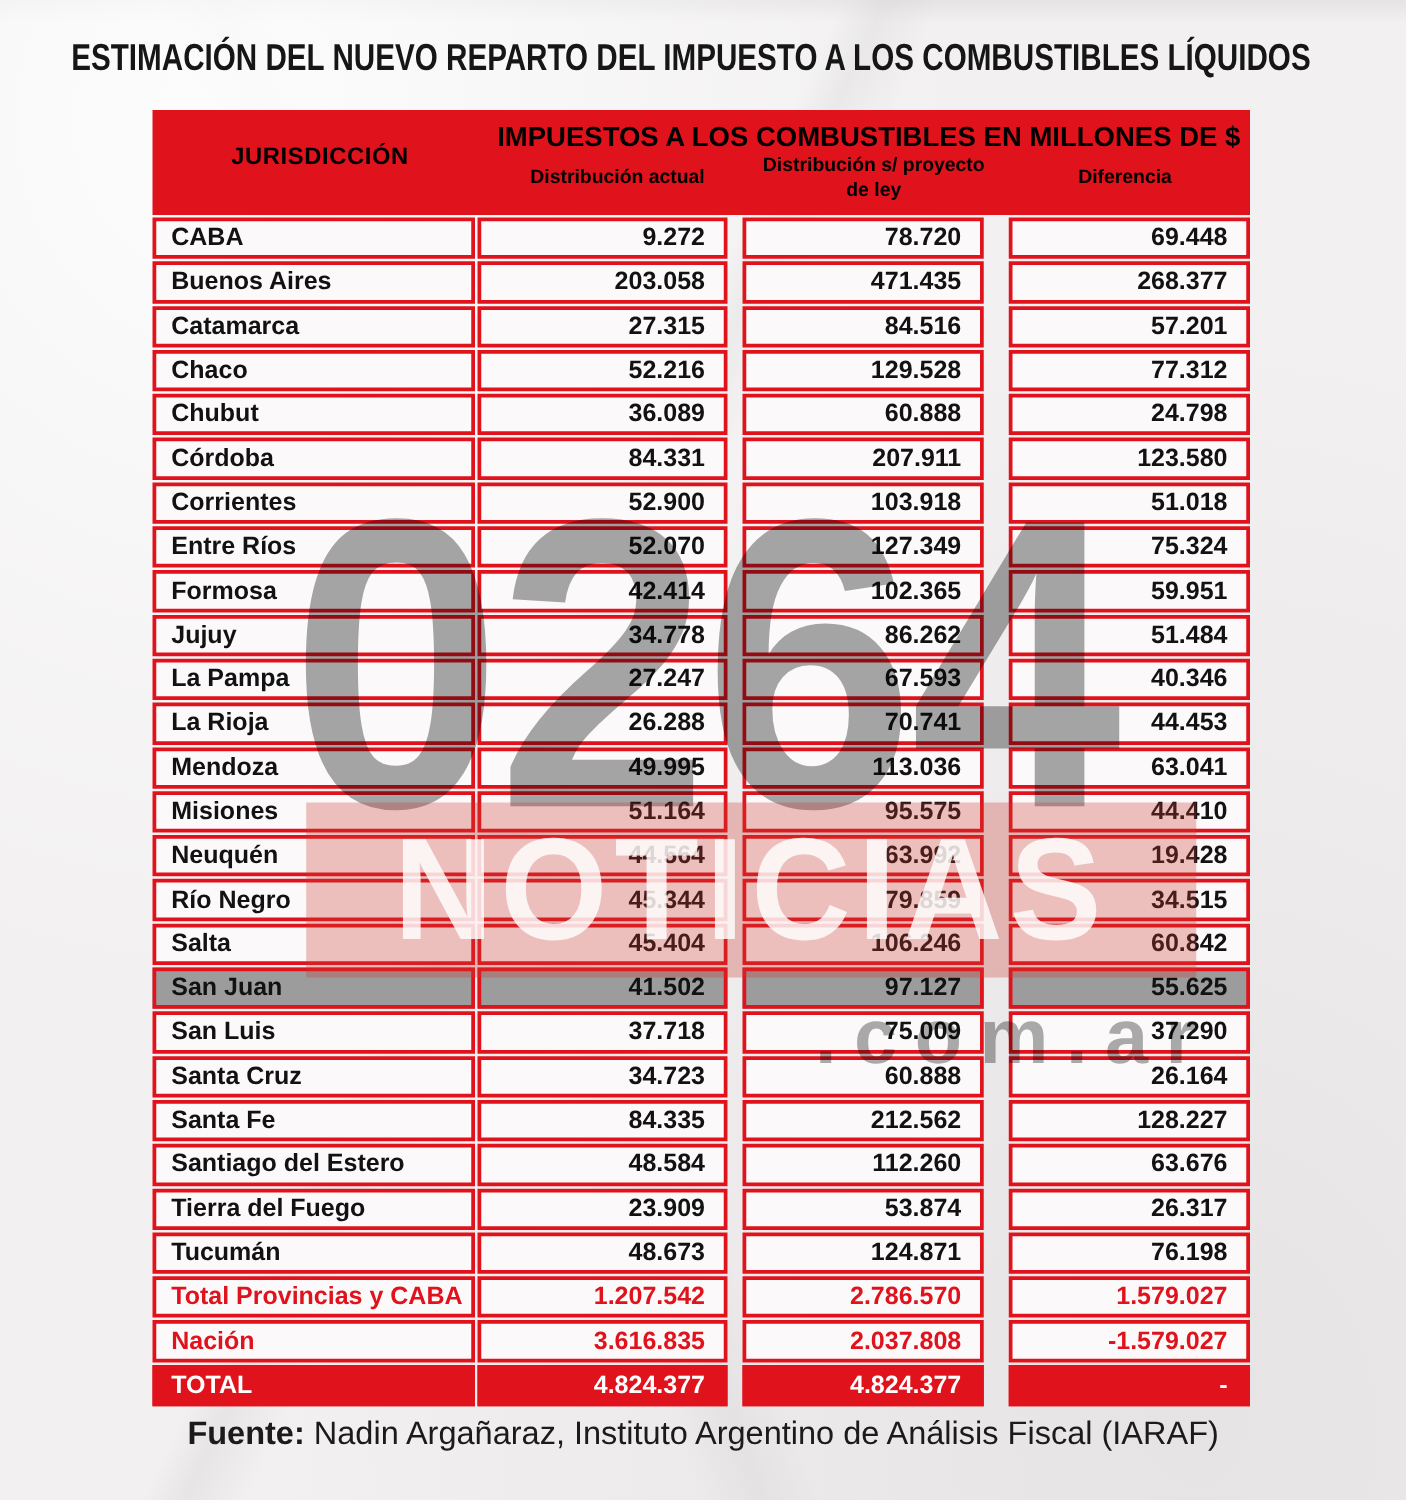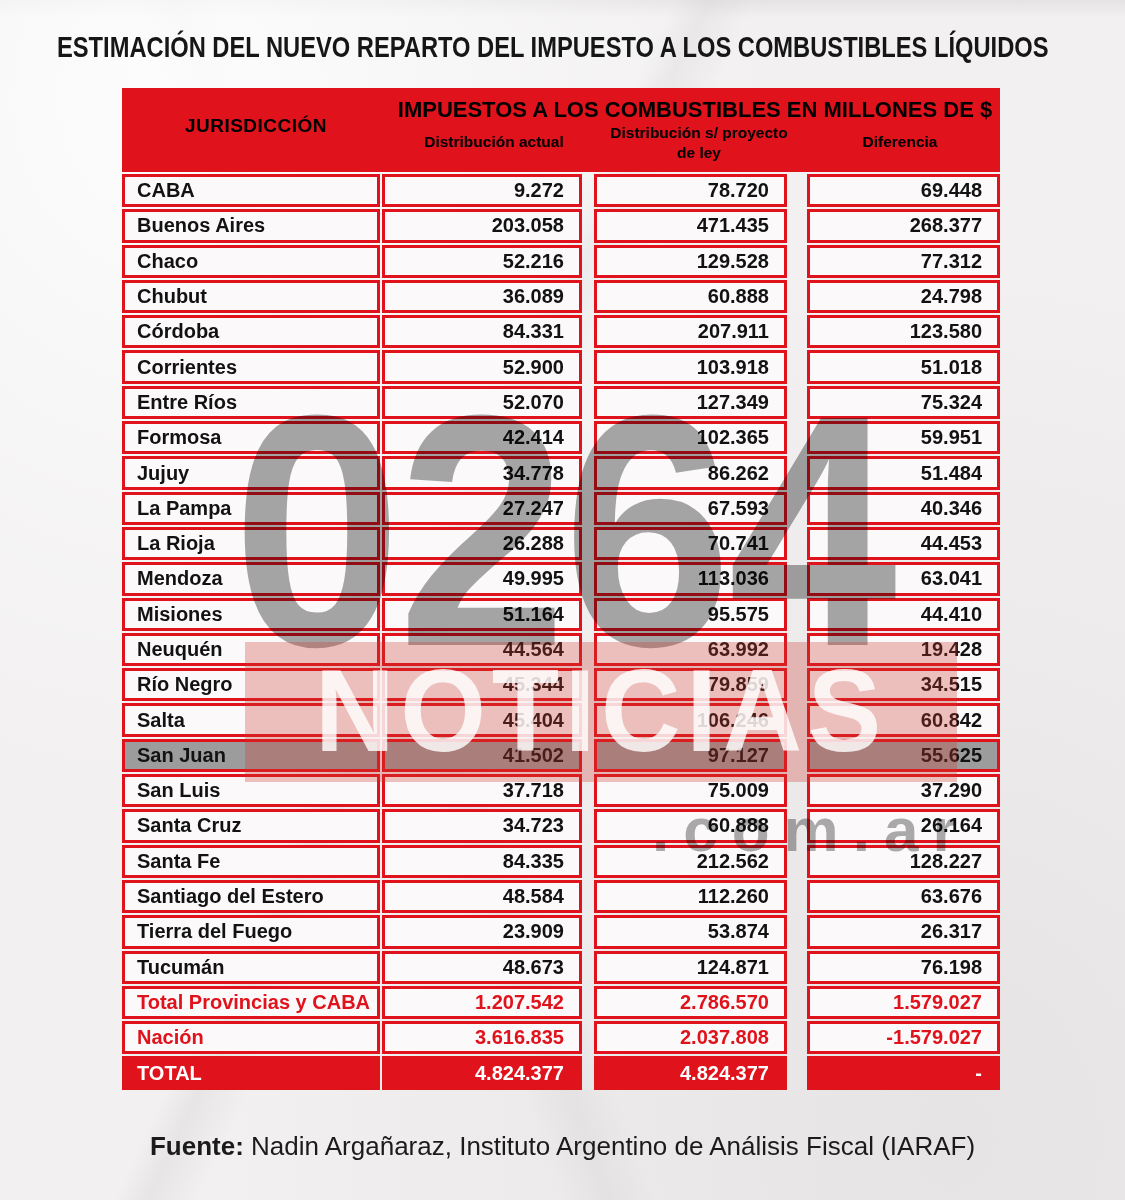--- a/index.html
+++ b/index.html
@@ -87,20 +87,26 @@
           <div class="tcell c2">78.720</div>
           <div class="tcell c3">69.448</div>
         </div>
         <div class="trow">
           <div class="tcell c0">Buenos Aires</div>
           <div class="tcell c1">203.058</div>
           <div class="tcell c2">471.435</div>
           <div class="tcell c3">268.377</div>
         </div>
         <div class="trow">
+          <div class="tcell c0">Catamarca</div>
+          <div class="tcell c1">27.315</div>
+          <div class="tcell c2">84.516</div>
+          <div class="tcell c3">57.201</div>
+        </div>
+        <div class="trow">
           <div class="tcell c0">Chaco</div>
           <div class="tcell c1">52.216</div>
           <div class="tcell c2">129.528</div>
           <div class="tcell c3">77.312</div>
         </div>
         <div class="trow">
           <div class="tcell c0">Chubut</div>
           <div class="tcell c1">36.089</div>
           <div class="tcell c2">60.888</div>
           <div class="tcell c3">24.798</div>

